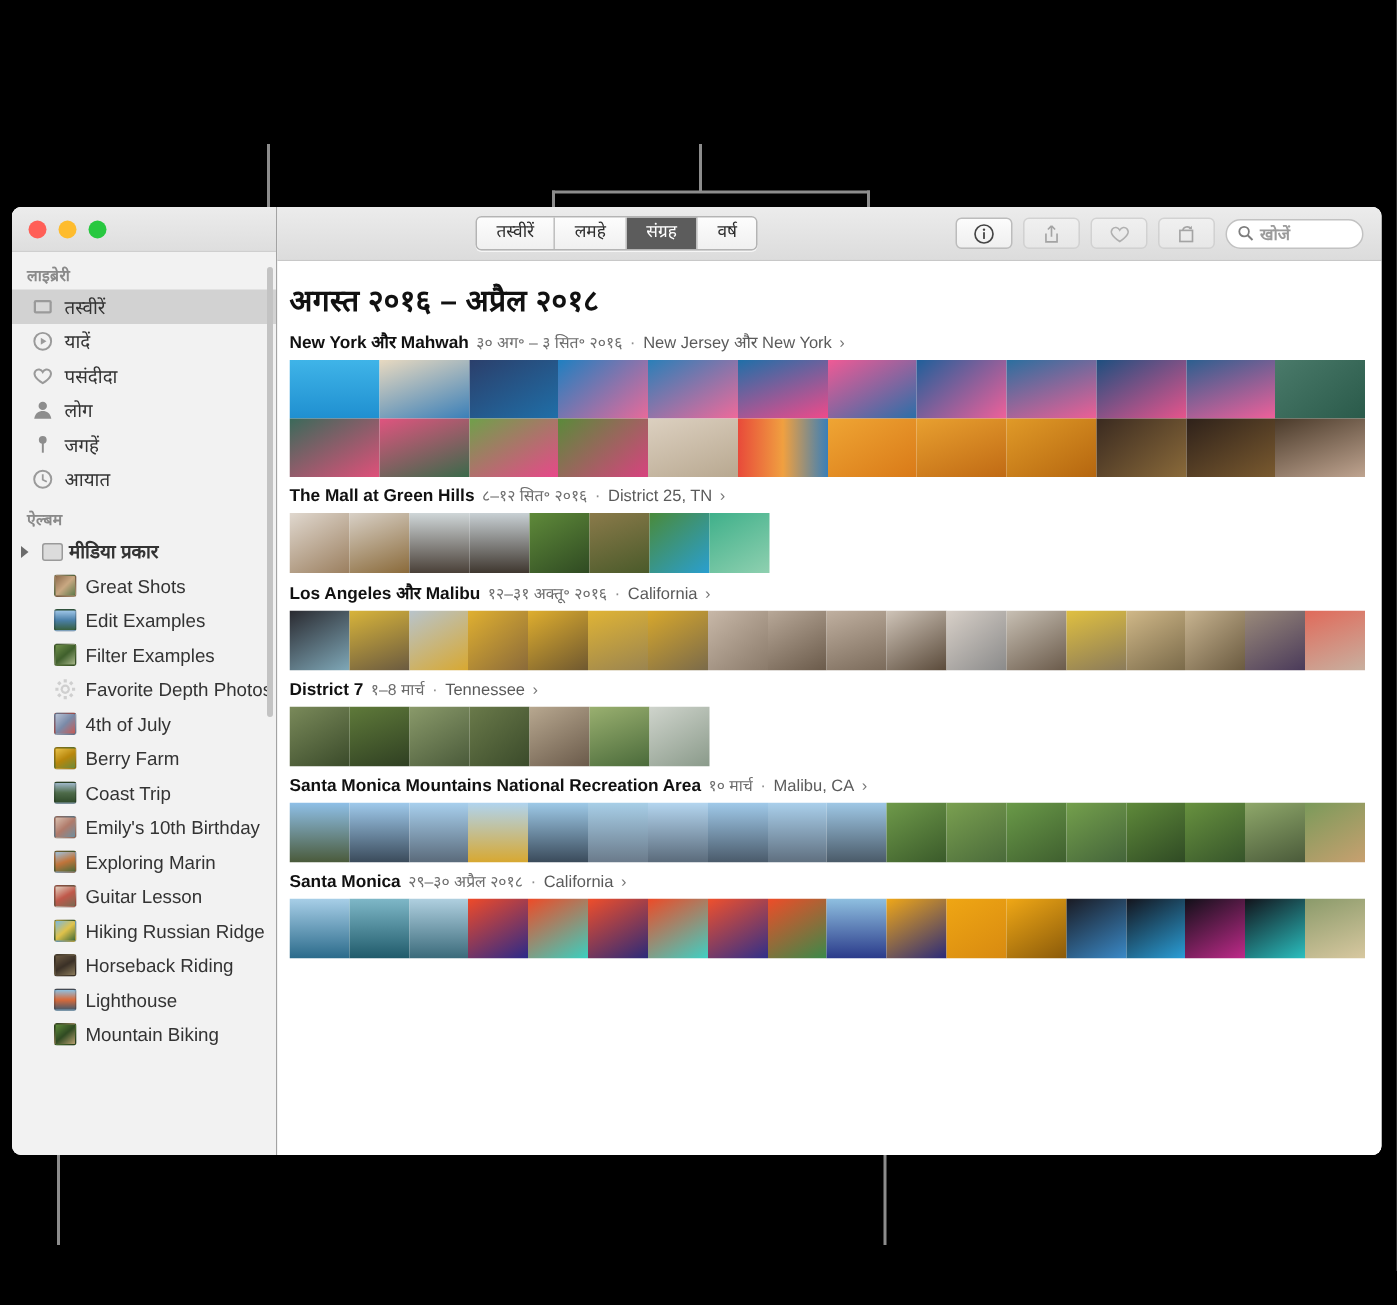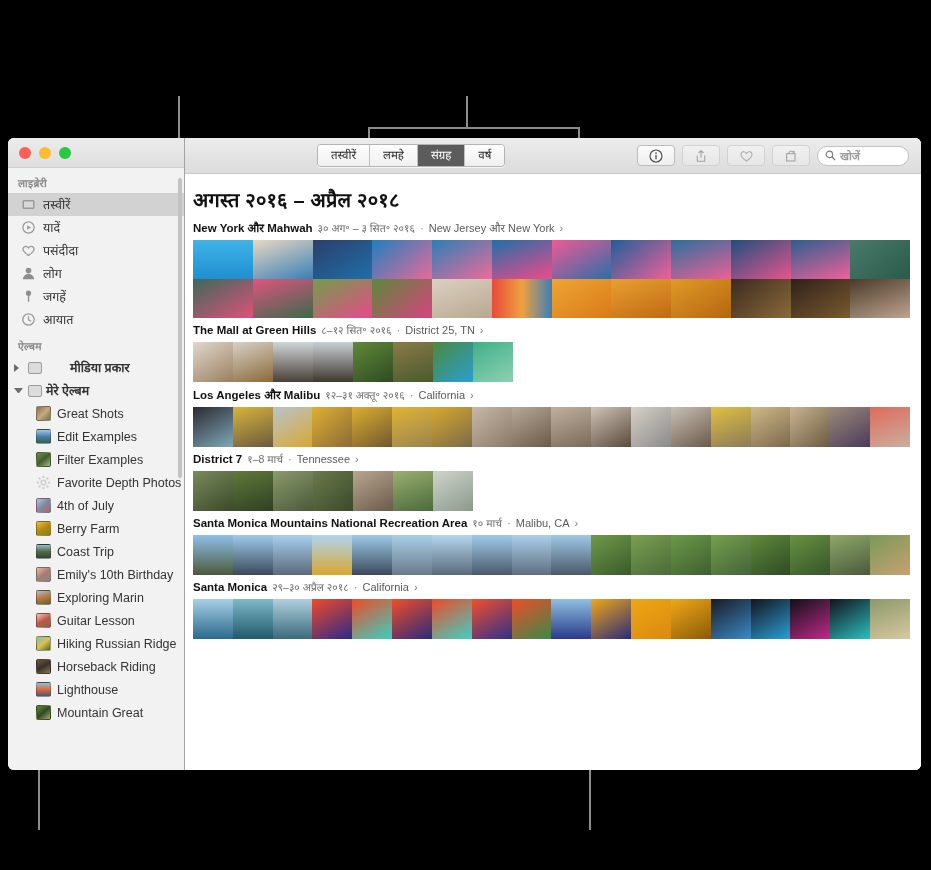--- a/index.html
+++ b/index.html
@@ -201,26 +201,21 @@
               </svg></span>
             <span>आयात</span>
           </div>
         </div>
 
       <div class="sb-section-title">ऐल्बम</div>
       <div id="group-list">
           <div class="sb-row group">
             <span class="tri"></span>
             <span class="folder"></span>
-            <span style="font-weight: bold; margin-left: 24px;">मीडिया प्रकार</span>
-          </div>
-          <div class="sb-row group">
-            <span class="tri down"></span>
-            <span class="folder"></span>
-            <span style="font-weight: bold;">मेरे ऐल्बम</span>
+            <span style="font-weight: bold;">मीडिया प्रकार</span>
           </div>
         </div>
       <div id="album-list">
           <div class="sb-row album">
             <span class="thumb" style="background: linear-gradient(135deg, rgb(141, 107, 76), rgb(201, 168, 130), rgb(94, 122, 74));"></span>
             <span>Great Shots</span>
           </div>
           <div class="sb-row album">
             <span class="thumb" style="background: linear-gradient(rgb(159, 198, 232), rgb(74, 127, 168), rgb(56, 96, 63));"></span>
             <span>Edit Examples</span>
@@ -279,21 +274,21 @@
           <div class="sb-row album">
             <span class="thumb" style="background: linear-gradient(150deg, rgb(107, 90, 66), rgb(58, 48, 38), rgb(138, 122, 90));"></span>
             <span>Horseback Riding</span>
           </div>
           <div class="sb-row album">
             <span class="thumb" style="background: linear-gradient(rgb(143, 192, 224), rgb(217, 106, 58), rgb(74, 90, 106));"></span>
             <span>Lighthouse</span>
           </div>
           <div class="sb-row album">
             <span class="thumb" style="background: linear-gradient(140deg, rgb(95, 138, 58), rgb(47, 74, 34), rgb(184, 160, 112));"></span>
-            <span>Mountain Great</span>
+            <span>Mountain Biking</span>
           </div>
         </div>
 
       <div id="sb-scroll"></div>
     </div>
 
     <div id="main">
 
       <div id="toolbar">
         <div id="seg">

